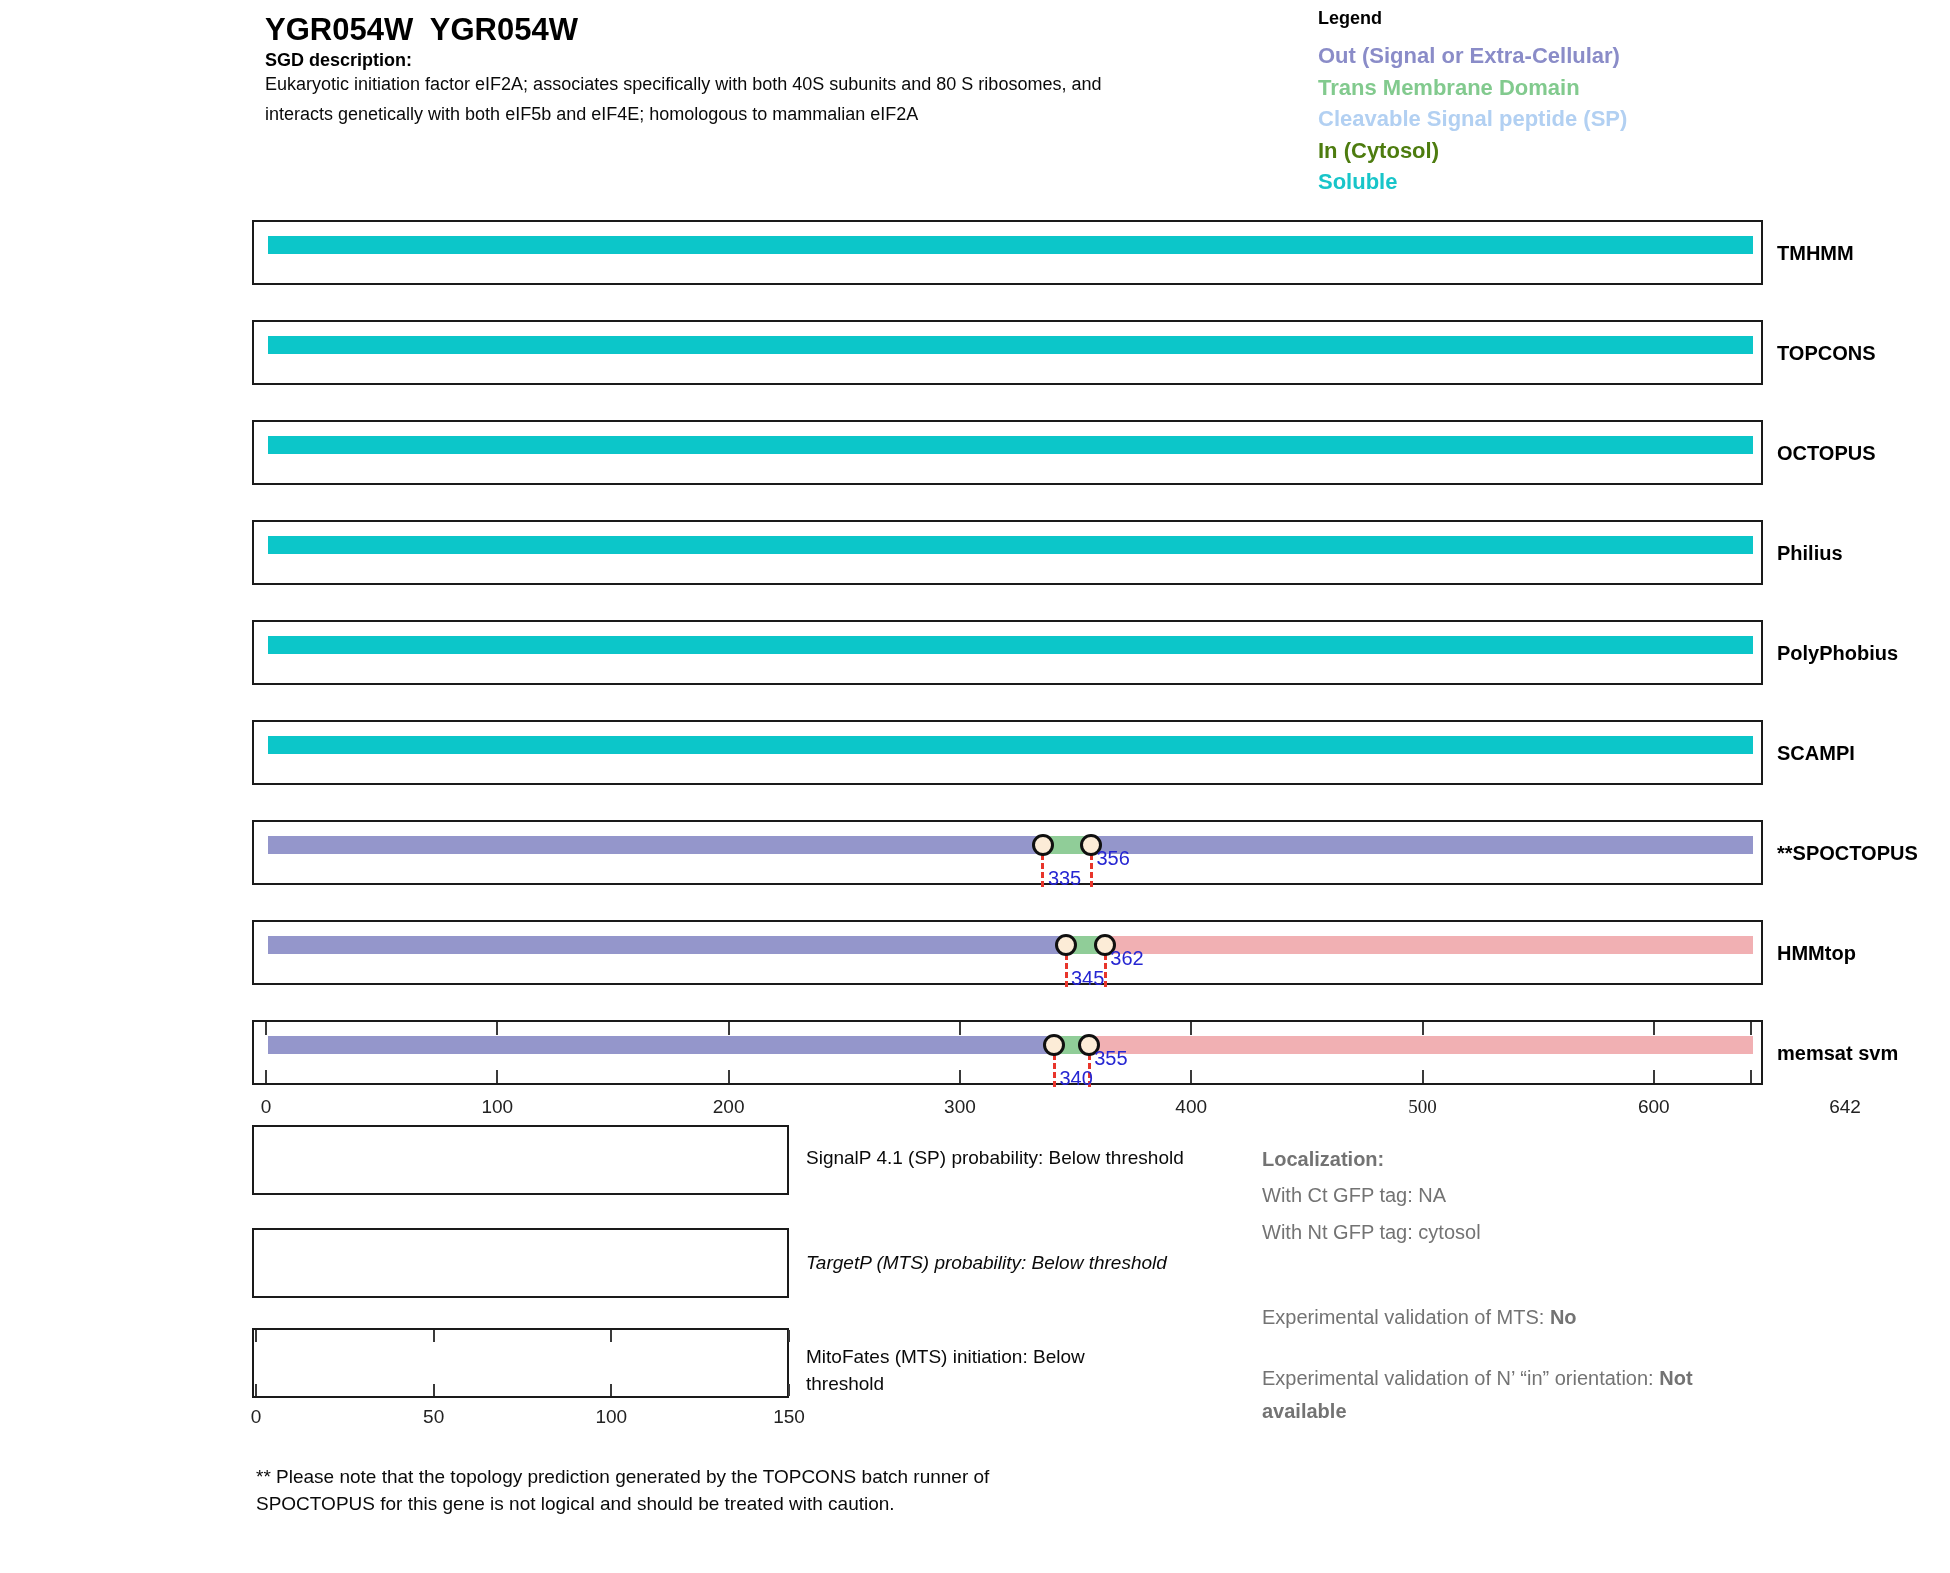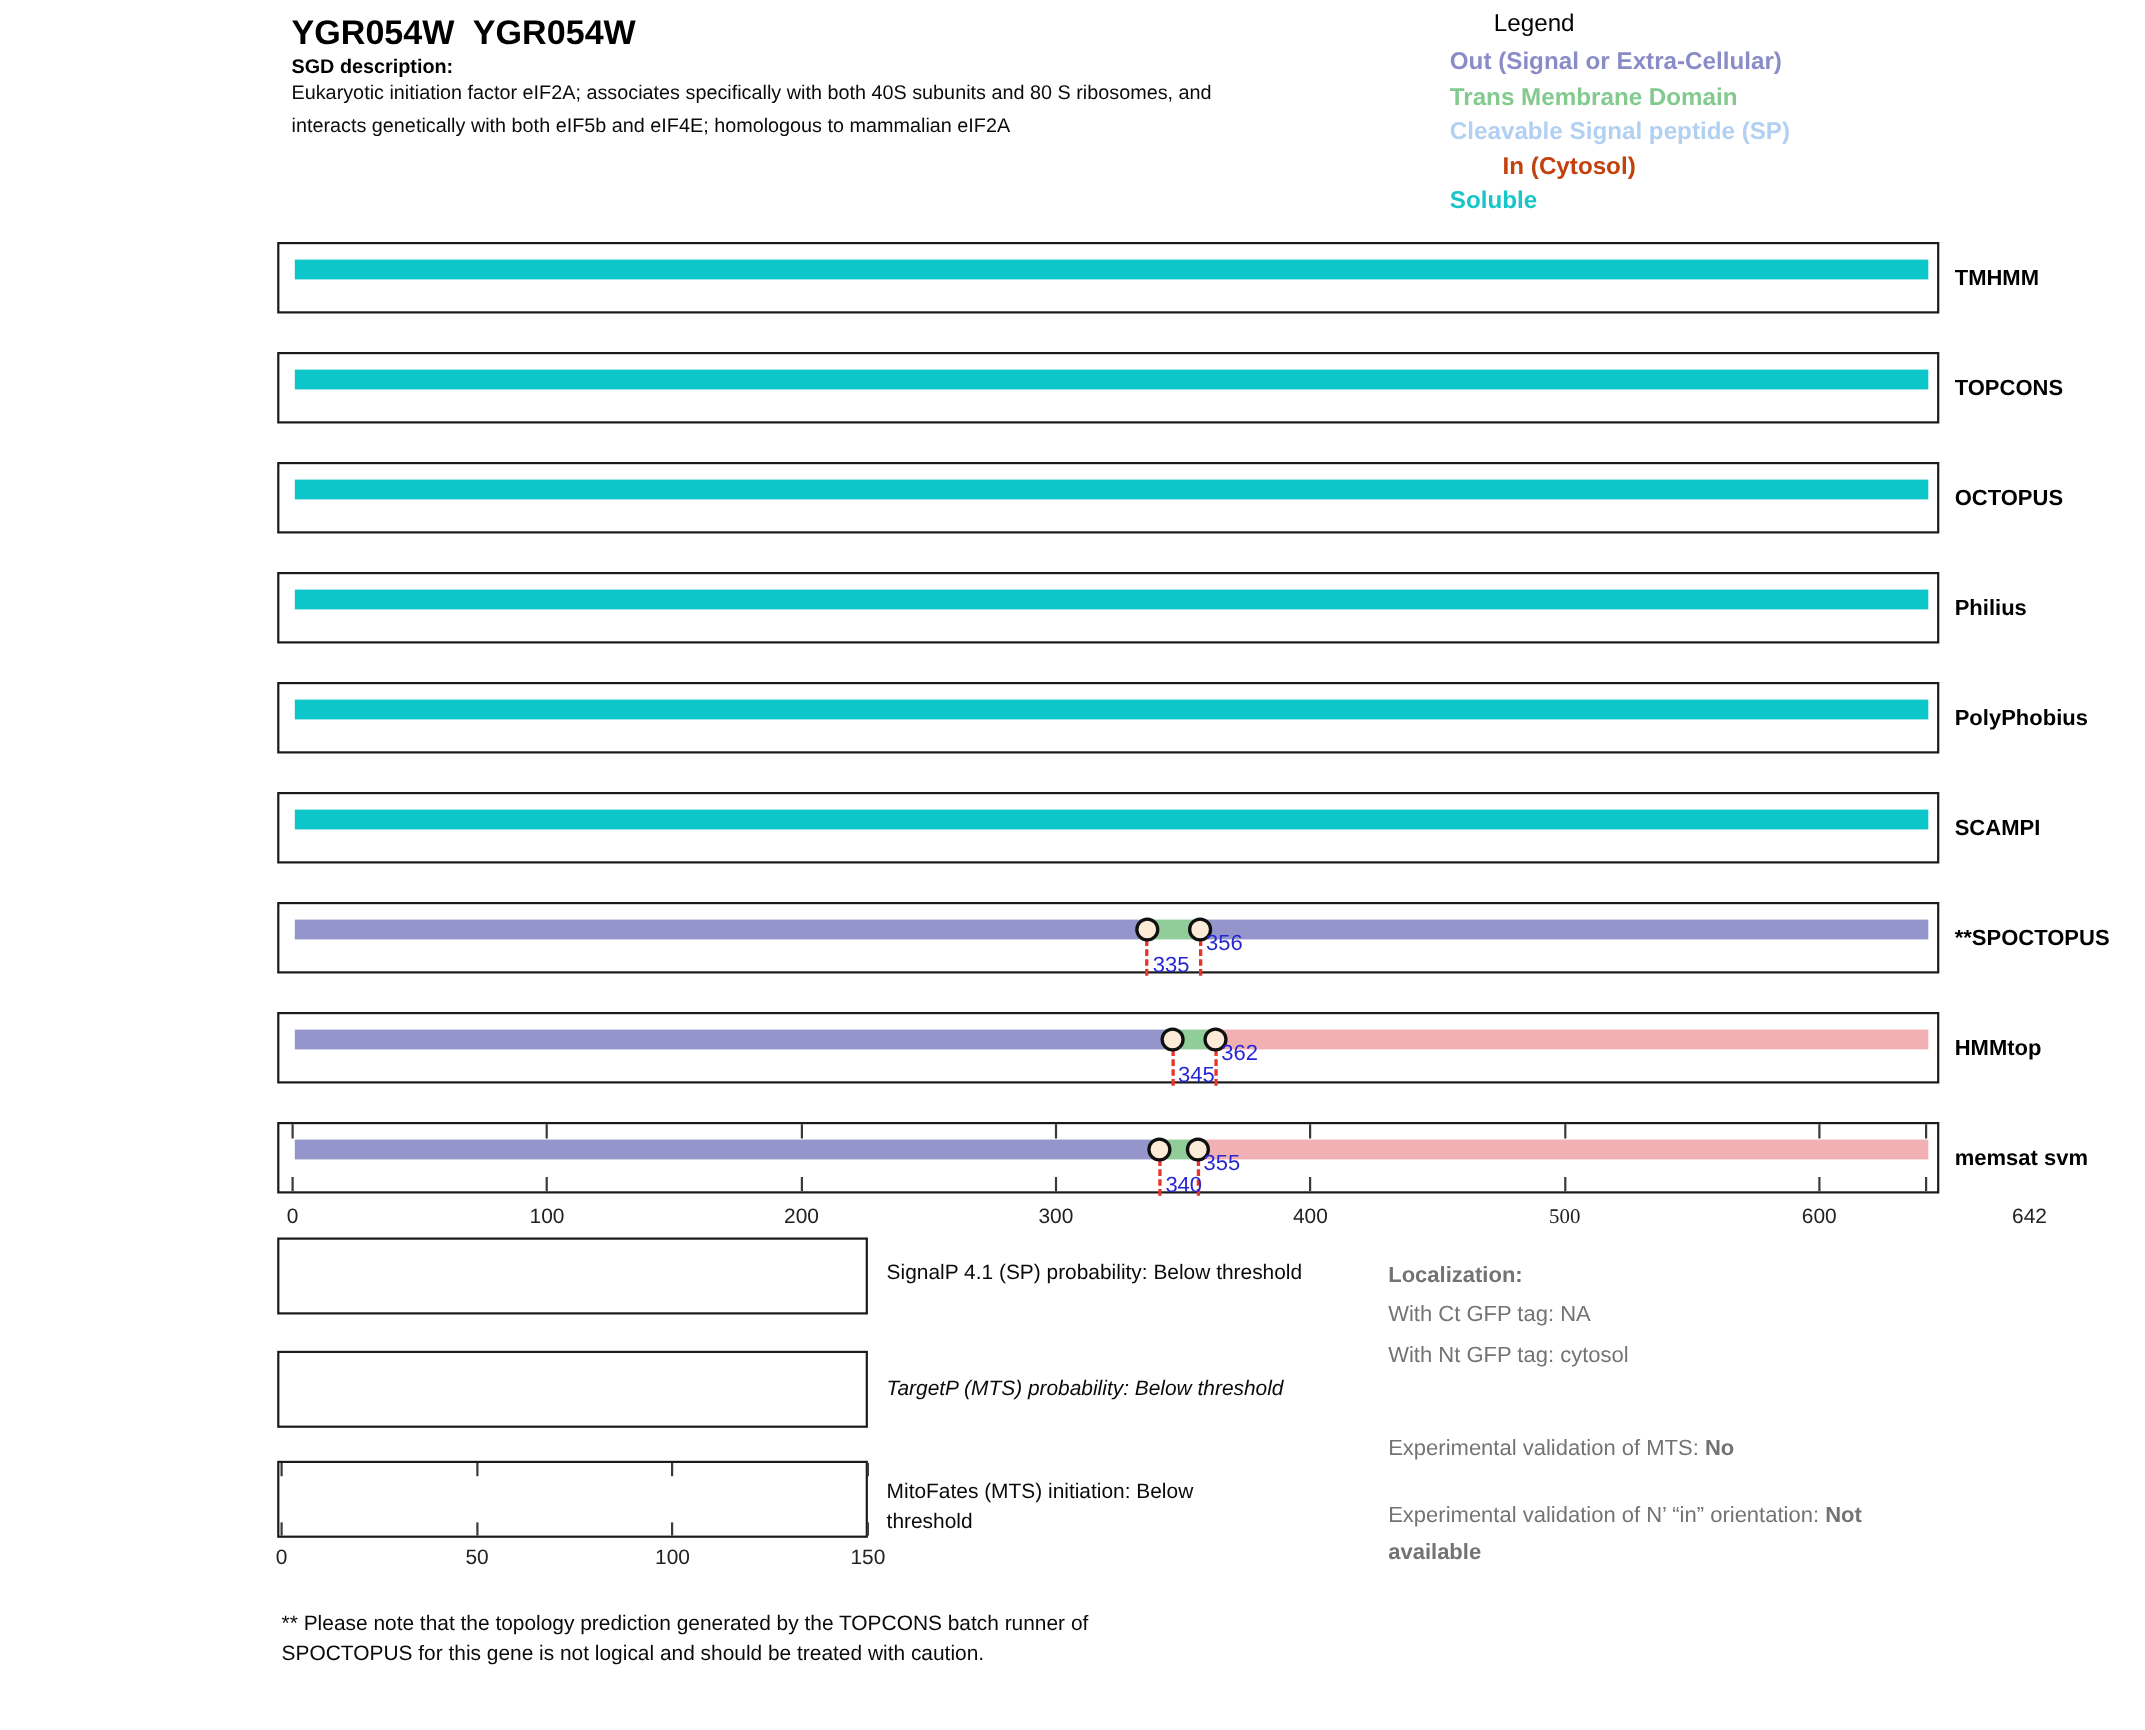--- a/index.html
+++ b/index.html
@@ -2,21 +2,21 @@
 <html><head>
 <meta charset="utf-8">
 <style>
   html,body{margin:0;padding:0;background:#ffffff;}
   .page{position:relative;width:1950px;height:1573px;background:#ffffff;overflow:hidden;
         font-family:"Liberation Sans", sans-serif;color:#111;}
   .abs{position:absolute;}
   .title{font-size:31px;font-weight:bold;white-space:pre;color:#000;}
   .sgd-label{font-size:18px;font-weight:bold;color:#000;}
   .desc{font-size:18px;color:#0a0a0a;white-space:pre;}
-  .legend-title{font-size:22px;font-weight:normal;color:#000;margin-left:40px;}
+  .legend-title{font-size:18px;font-weight:bold;color:#000;}
   .legend-item{font-size:22px;font-weight:bold;line-height:31.5px;white-space:pre;}
   .track-box{position:absolute;border:2px solid #1a1a1a;background:#fff;box-sizing:border-box;}
   .bar{position:absolute;}
   .ruler-tick{position:absolute;width:2px;background:#3a3a3a;}
   .circle{position:absolute;width:22px;height:22px;border:3px solid #101010;border-radius:50%;
           background:#fcecd7;box-sizing:border-box;z-index:3;}
   .dash{position:absolute;width:0;border-left:3px dashed #e8352b;z-index:2;}
   .mlabel{position:absolute;font-size:20px;color:#2626d2;z-index:4;white-space:nowrap;}
   .track-label{position:absolute;font-size:20px;font-weight:bold;color:#000;white-space:nowrap;}
   .axis-label{position:absolute;font-size:19px;color:#222;text-align:center;}
@@ -33,21 +33,21 @@
   <div class="abs title" style="left:265px;top:12px;">YGR054W  YGR054W</div>
   <div class="abs sgd-label" style="left:265px;top:50px;">SGD description:</div>
   <div class="abs desc" style="left:265px;top:74px;">Eukaryotic initiation factor eIF2A; associates specifically with both 40S subunits and 80 S ribosomes, and</div>
   <div class="abs desc" style="left:265px;top:104px;">interacts genetically with both eIF5b and eIF4E; homologous to mammalian eIF2A</div>
 
   <div class="abs legend-title" style="left:1318px;top:8px;">Legend</div>
   <div class="abs" style="left:1318px;top:40px;" id="legend-items">
       <div class="legend-item" style="color: rgb(138, 140, 200);">Out (Signal or Extra-Cellular)</div>
       <div class="legend-item" style="color: rgb(130, 202, 142);">Trans Membrane Domain</div>
       <div class="legend-item" style="color: rgb(178, 208, 242);">Cleavable Signal peptide (SP)</div>
-      <div class="legend-item" style="color: #c2410c; margin-left: 48px;">In (Cytosol)</div>
+      <div class="legend-item" style="color: #4d7c0f;">In (Cytosol)</div>
       <div class="legend-item" style="color: rgb(24, 197, 201);">Soluble</div>
     </div>
 
   <div id="tracks">
       <div class="track-box" style="left: 252px; top: 220px; width: 1511px; height: 65px;">
         <div class="bar" style="left: 14px; top: 14px; width: 1485px; height: 18px; background: rgb(12, 198, 201);"></div>
       </div>
       <div class="track-label" style="left: 1777px; top: 242px;">TMHMM</div>
       <div class="track-box" style="left: 252px; top: 320px; width: 1511px; height: 65px;">
         <div class="bar" style="left: 14px; top: 14px; width: 1485px; height: 18px; background: rgb(12, 198, 201);"></div>

